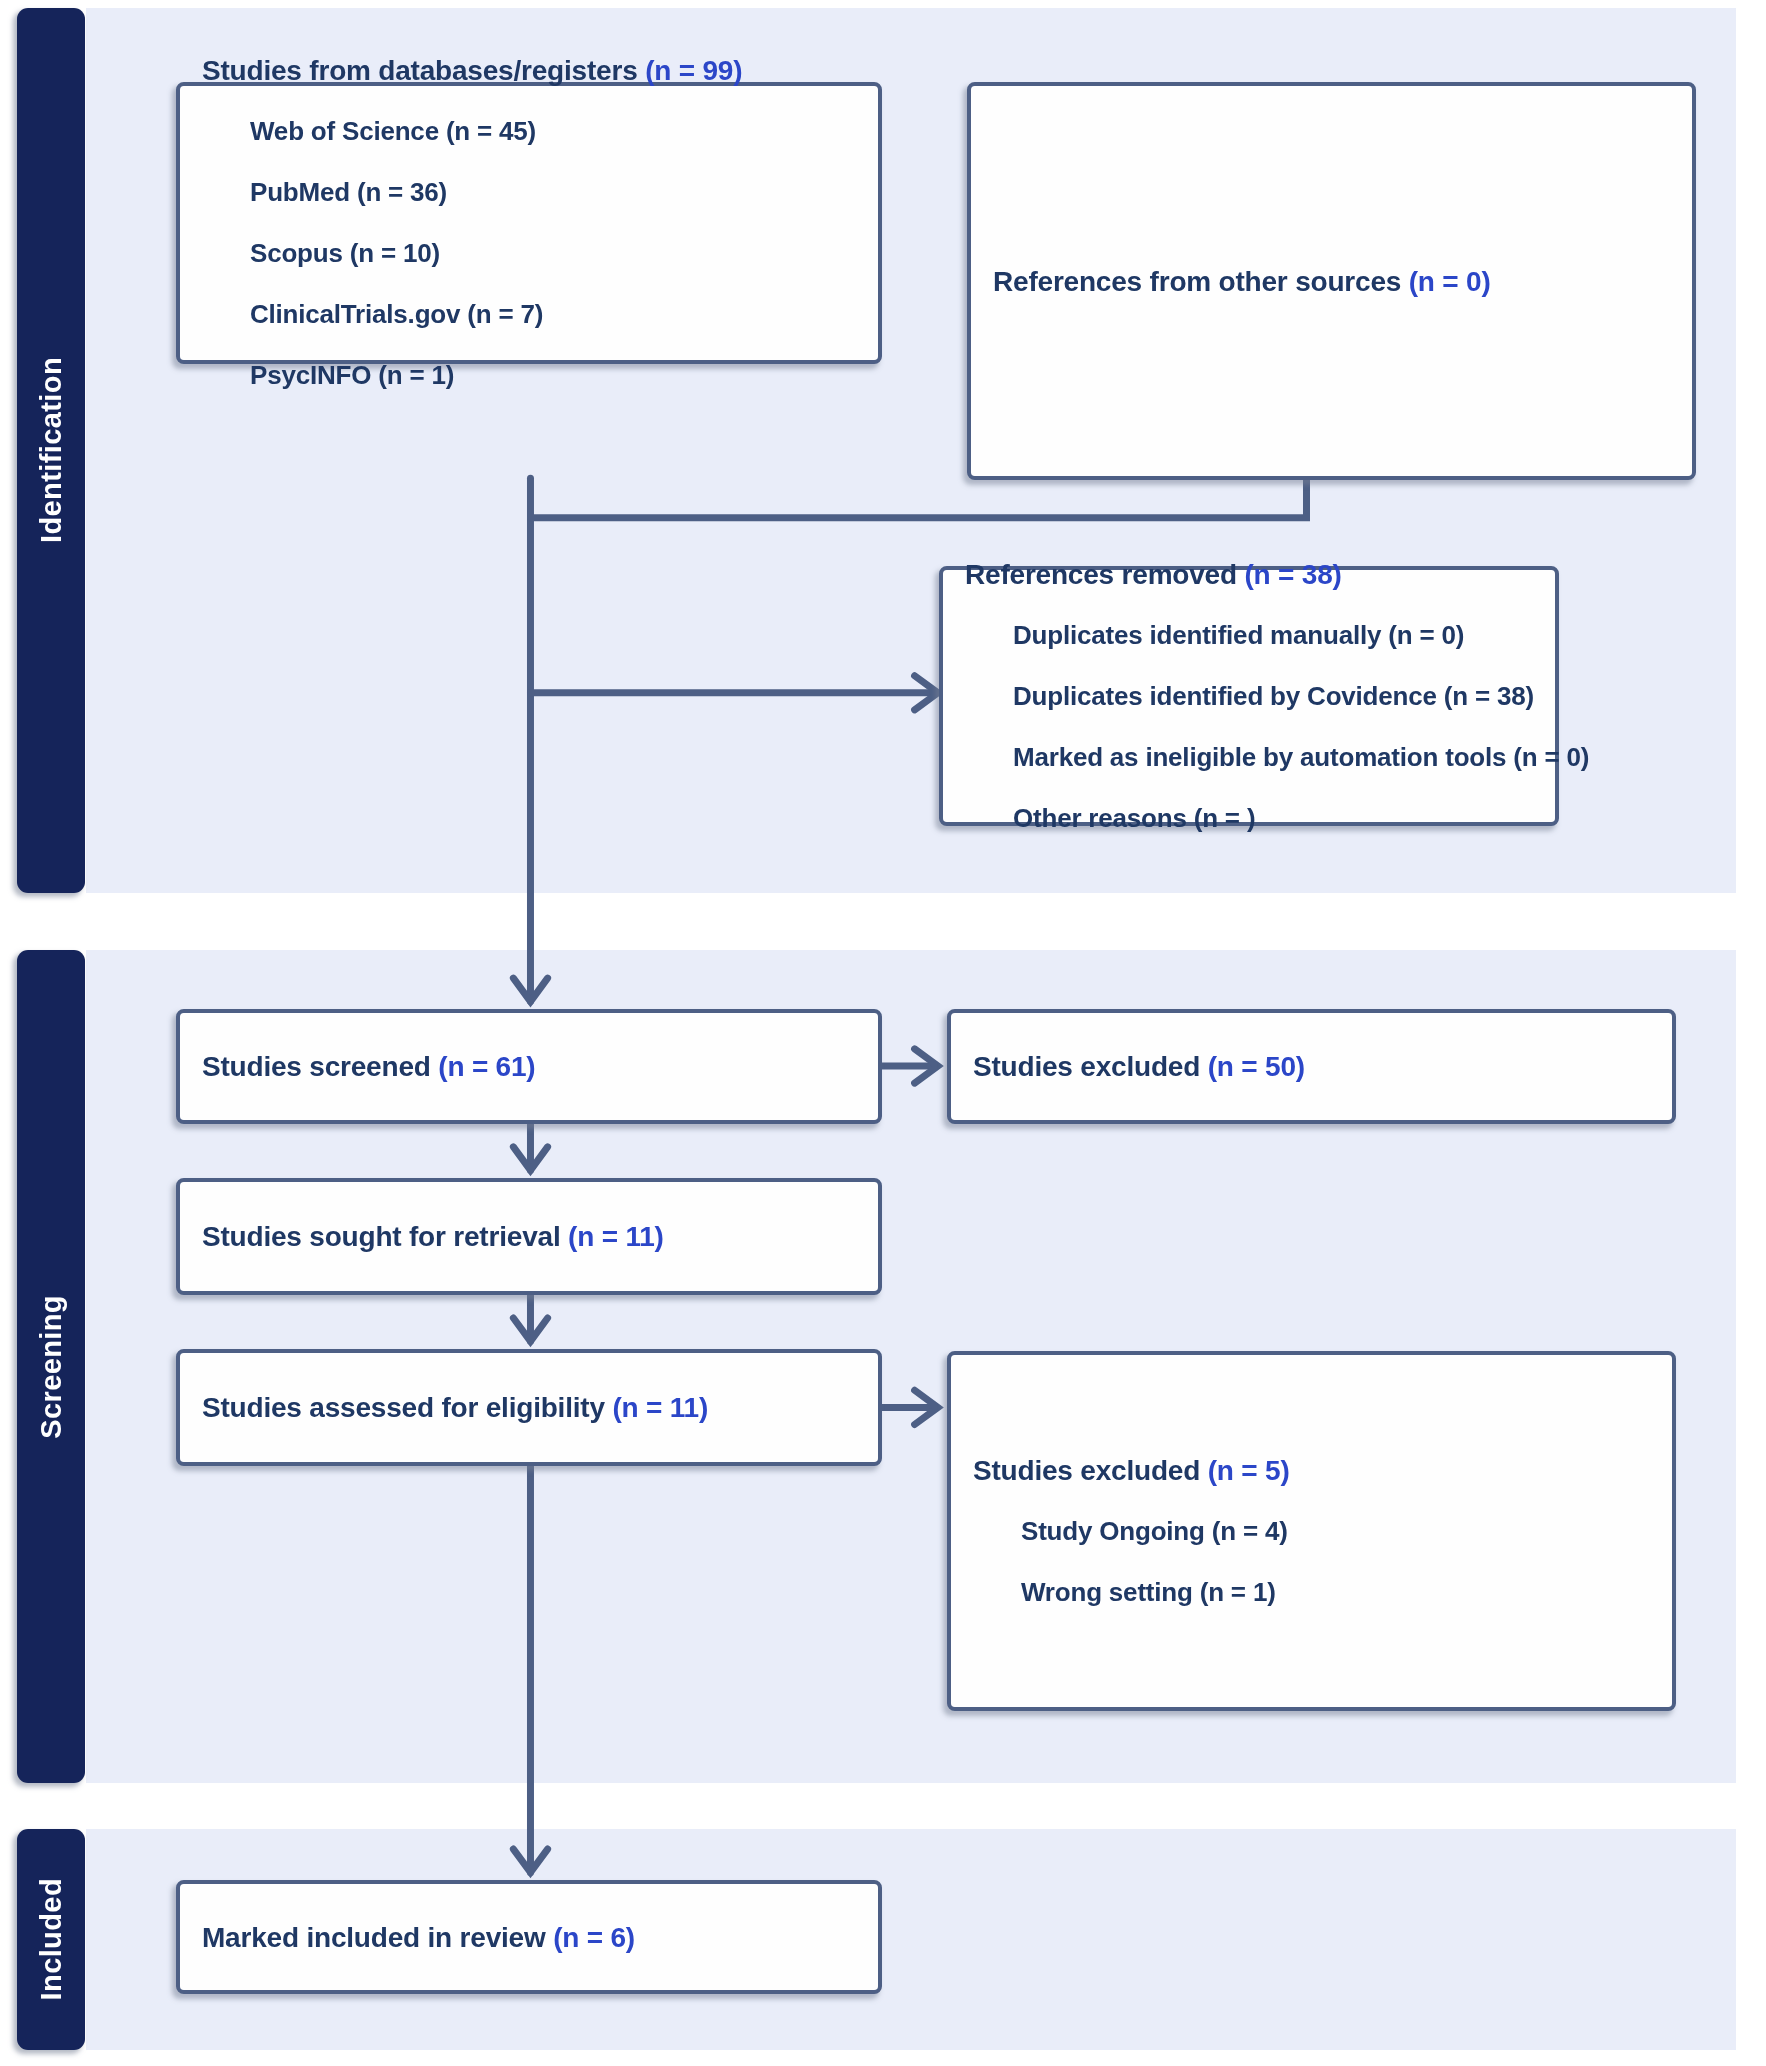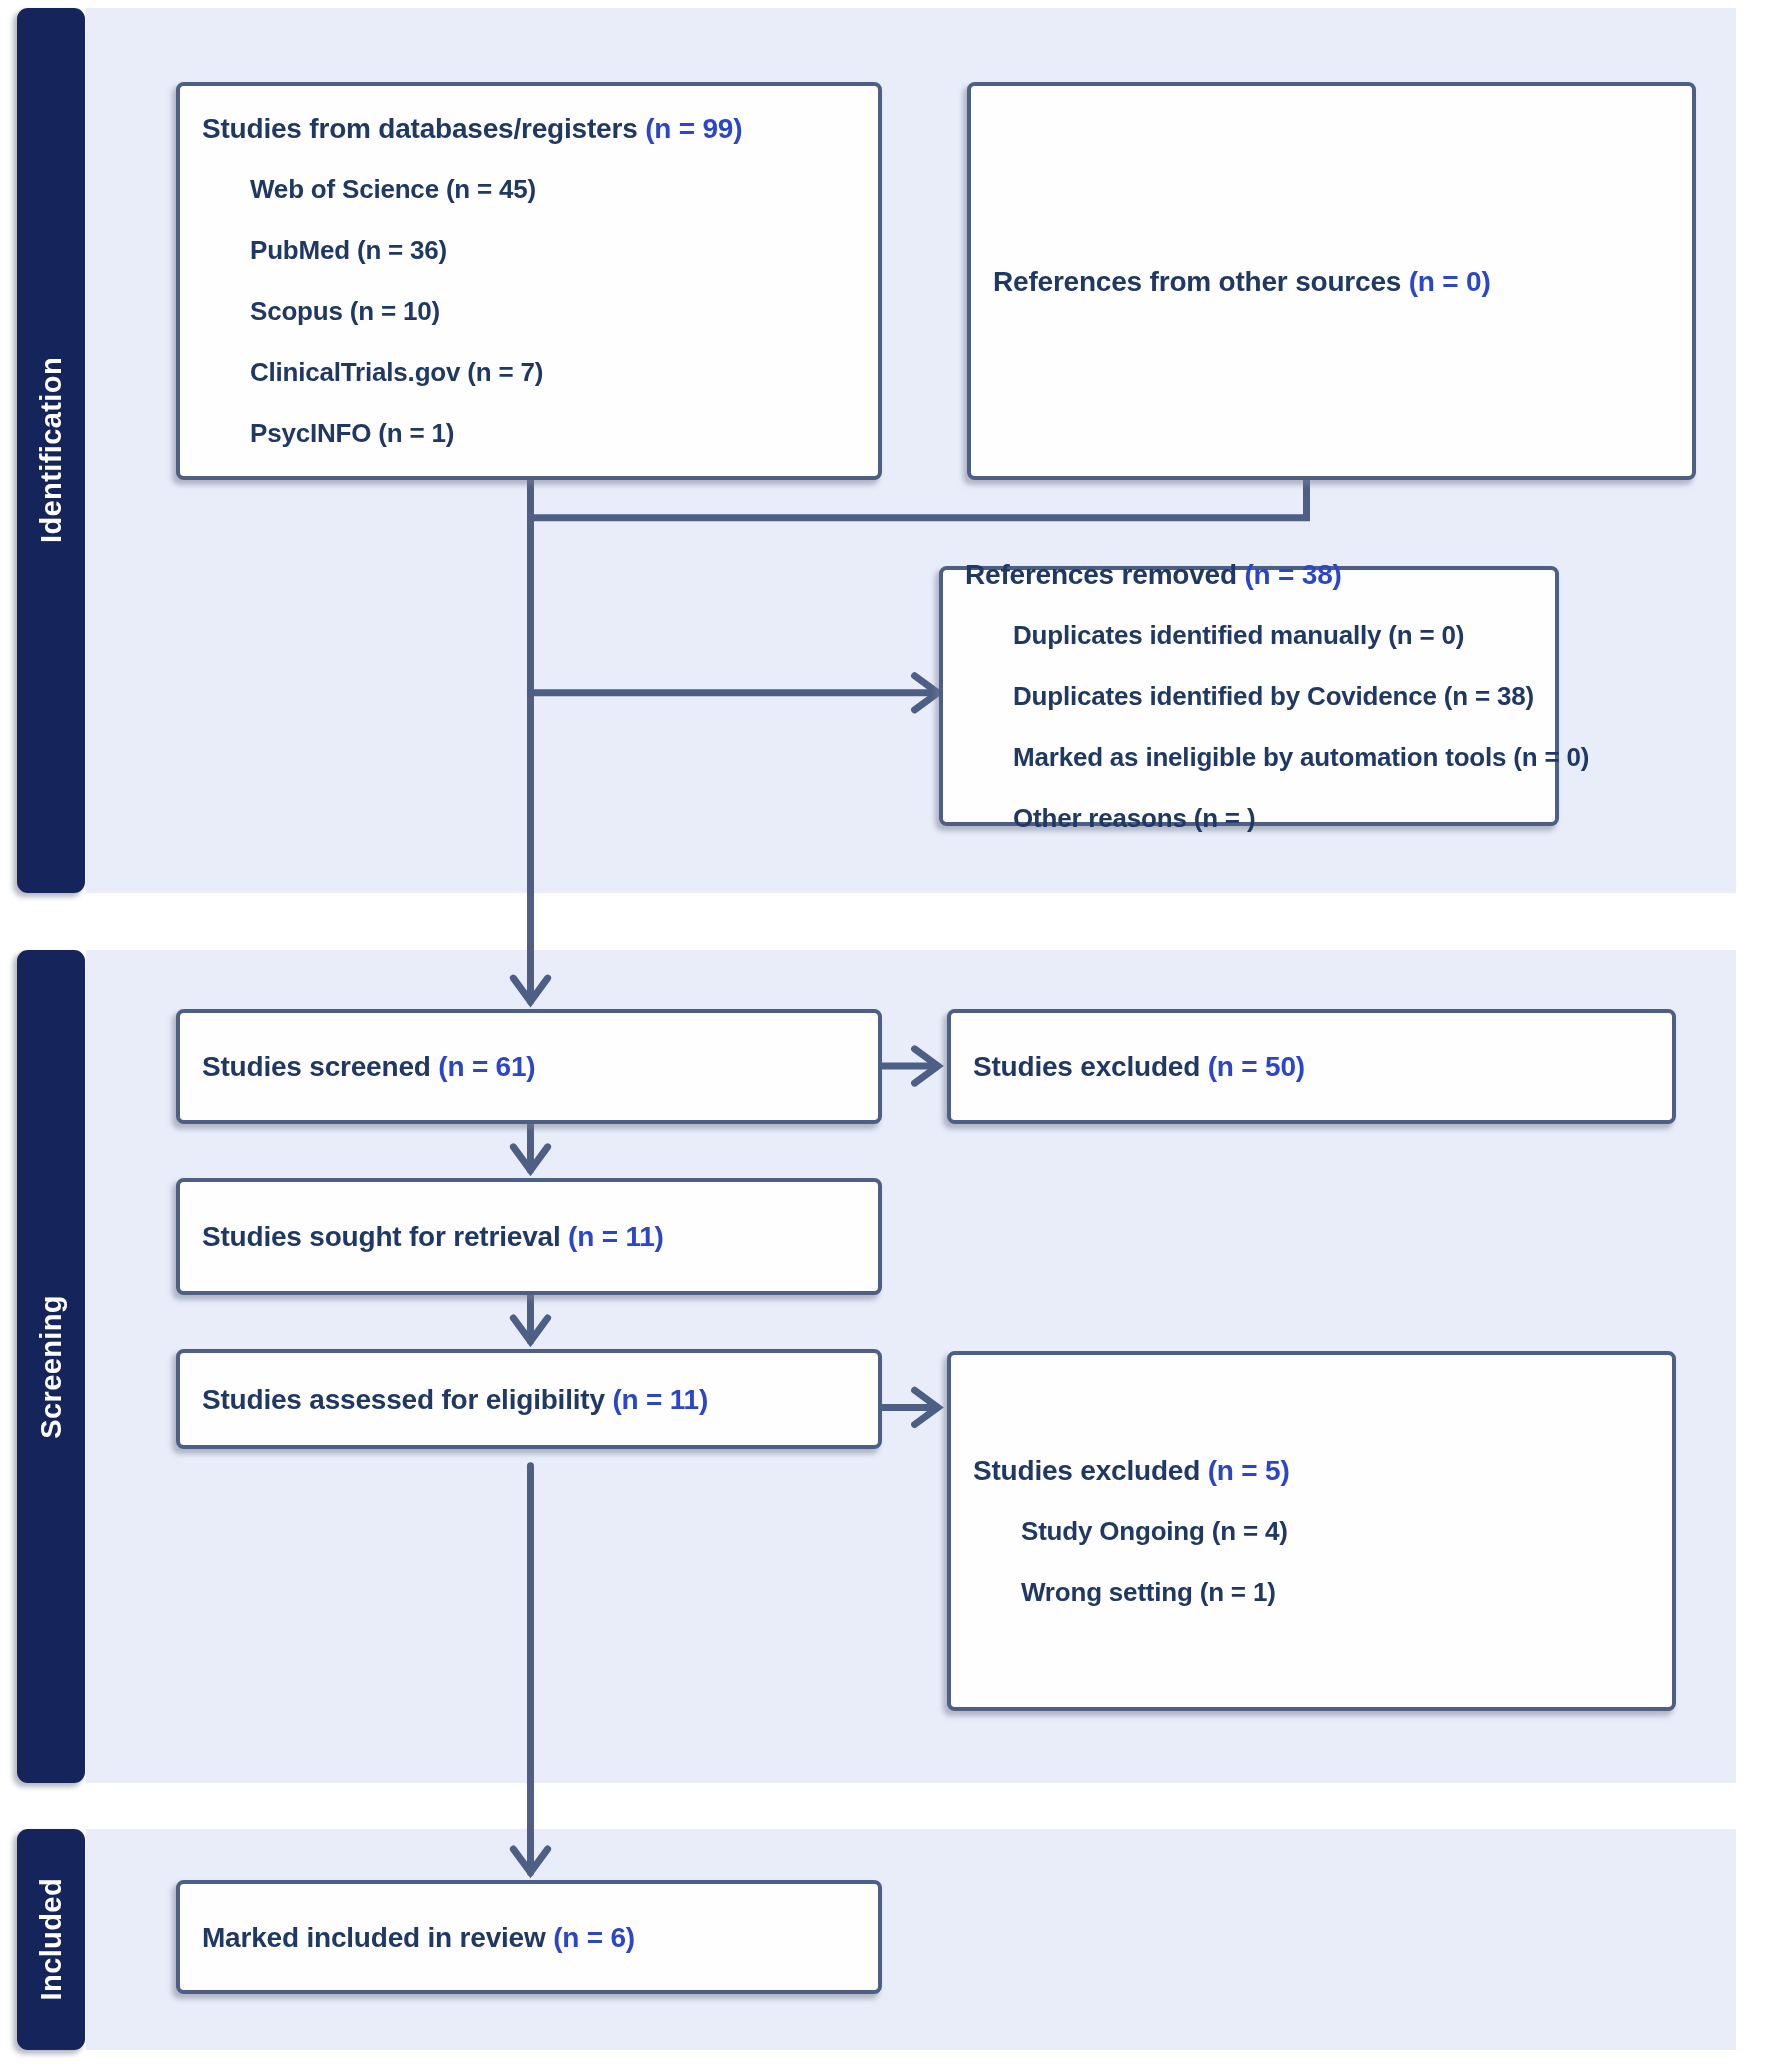--- a/index.html
+++ b/index.html
@@ -105,21 +105,21 @@
     <path d="M682,1665 L682,1725"></path>
     <path d="M660,1695 L682,1725 L704,1695"></path>
 
     <path d="M1134,1810 L1204,1810"></path>
     <path d="M1176,1788 L1206,1810 L1176,1832"></path>
 
     <path d="M682,1885 L682,2408"></path>
     <path d="M660,2378 L682,2408 L704,2378"></path>
   </svg>
 
-  <div class="box" style="left:176px; top:82px; width:706px; height:398px;">
+  <div class="box" style="left:176px; top:82px; width:706px; height:282px;">
     <div class="line title">
       <span>Studies from databases/registers</span>
       <span class="count">(n = 99)</span>
     </div>
     <div class="line item">Web of Science (n = 45)</div>
     <div class="line item">PubMed (n = 36)</div>
     <div class="line item">Scopus (n = 10)</div>
     <div class="line item">ClinicalTrials.gov (n = 7)</div>
     <div class="line item">PsycINFO (n = 1)</div>
   </div>
@@ -156,21 +156,21 @@
     </div>
   </div>
 
   <div class="box" style="left:176px; top:1178px; width:706px; height:117px;justify-content:center;">
     <div class="line title">
       <span>Studies sought for retrieval</span>
       <span class="count">(n = 11)</span>
     </div>
   </div>
 
-  <div class="box" style="left:176px; top:1349px; width:706px; height:100px;">
+  <div class="box" style="left:176px; top:1349px; width:706px; height:117px;">
     <div class="line title">
       <span>Studies assessed for eligibility</span>
       <span class="count">(n = 11)</span>
     </div>
   </div>
 
   <div class="box" style="left:947px; top:1351px; width:729px; height:360px;">
     <div class="line title">
       <span>Studies excluded</span>
       <span class="count">(n = 5)</span>

